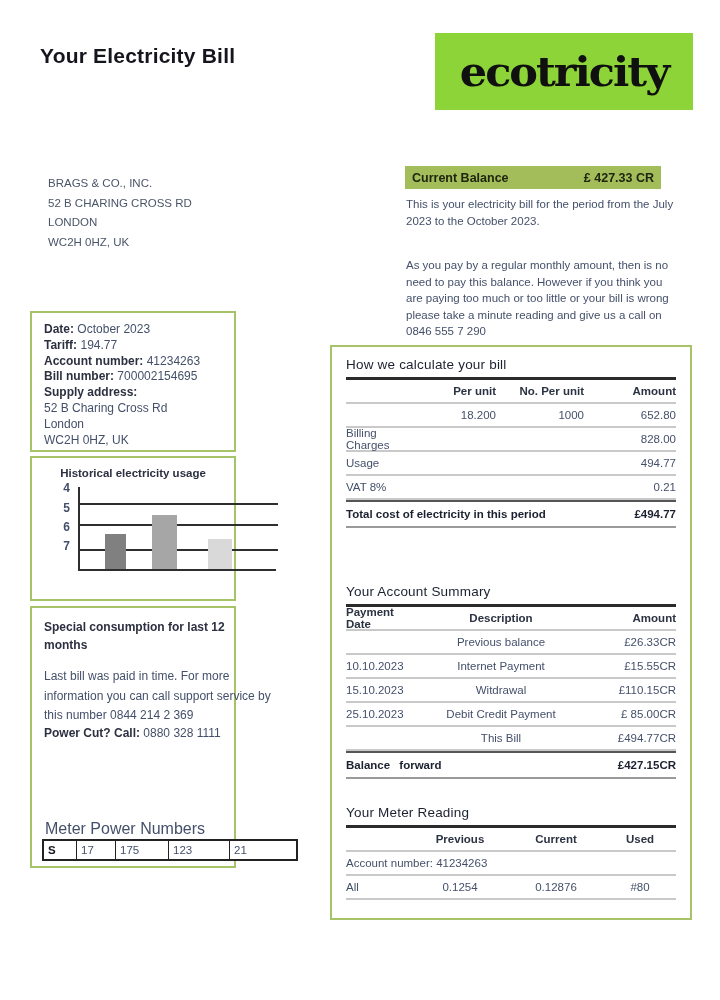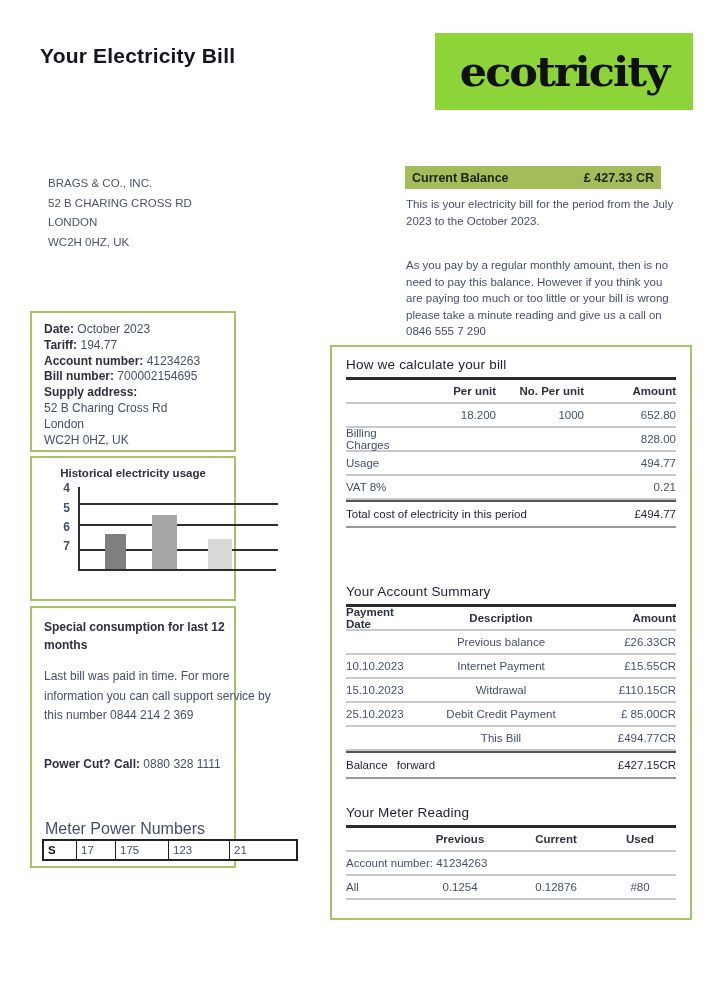--- a/index.html
+++ b/index.html
@@ -46,21 +46,21 @@
   .gl1{top:20%;} .gl2{top:45%;} .gl3{top:75%;}
   .ytick{position:absolute;font-size:12px;font-weight:bold;color:#44506a;width:20px;text-align:right;}
   .yt0{left:-30px;top:-6px;} .yt1{left:-30px;top:14px;} .yt2{left:-30px;top:33px;} .yt3{left:-30px;top:52px;}
   .bar{position:absolute;bottom:0;}
   .bar1{left:25px;width:21px;}
   .bar2{left:72px;width:25px;}
   .bar3{left:128px;width:24px;}
   .box-info{top:606px;height:262px;padding:10px 12px;font-size:12px;}
   .info-heading{font-weight:bold;color:#2c3040;line-height:18px;width:225px;}
   .info-body{margin-top:13px;line-height:19.5px;color:#44506a;width:232px;}
-  .powercut{margin-top:31px;color:#44506a;}
+  .powercut{color:#44506a;}
   .powercut .lbl{font-weight:bold;color:#2c3040;}
   .meter-wrap{position:absolute;left:10px;bottom:5px;width:218px;}
   .meter-label{font-size:16px;color:#44506a;margin-bottom:1px;margin-left:3px;}
   .meter-table{width:100%;border-collapse:collapse;table-layout:fixed;}
   .meter-table td{
     border:2px solid #222;border-right-width:1px;border-left-width:1px;
     height:18px;font-size:11.5px;padding:0 4px;color:#44506a;background:#fff;
   }
   .meter-table td:first-child{border-left-width:2px;font-weight:bold;color:#15151d;}
   .meter-table td:last-child{border-right-width:2px;}
@@ -73,21 +73,21 @@
   .tbl-heading{
     font-size:13.5px;font-weight:normal;color:#1c2130;padding-bottom:5px;
     border-bottom:3px solid #2b2b2b;letter-spacing:.2px;
   }
   .trow{display:flex;align-items:center;height:22px;border-bottom:2px solid #c9c9c9;font-size:11.5px;}
   .trow.hdr{font-weight:bold;color:#2b3242;border-bottom-color:#c9c9c9;}
   .trow .c1{flex:1;text-align:left;color:inherit;}
   .trow .rt{text-align:right;}
   .trow .ct{text-align:center;}
   .calc .c2{width:85px;} .calc .c3{width:88px;} .calc .c4{width:92px;}
-  .trow.total{font-weight:normal;color:#1c2130;height:24px;border-top:2px solid #555;border-bottom:2px solid #9a9a9a;}
+  .trow.total{font-weight:bold;color:#1c2130;height:24px;border-top:2px solid #555;border-bottom:2px solid #9a9a9a;}
   .summ .c2{width:158px;} .summ .c3{width:96px;}
   .mrd .c2{width:96px;} .mrd .c3{width:96px;} .mrd .c4{width:72px;}
   .gap1{height:56px;} .gap2{height:26px;}
   .balfwd .c1{word-spacing:6px;}
   .rowtext{color:#44506a;}
 </style>
 </head>
 <body>
 
 <div class="page">

